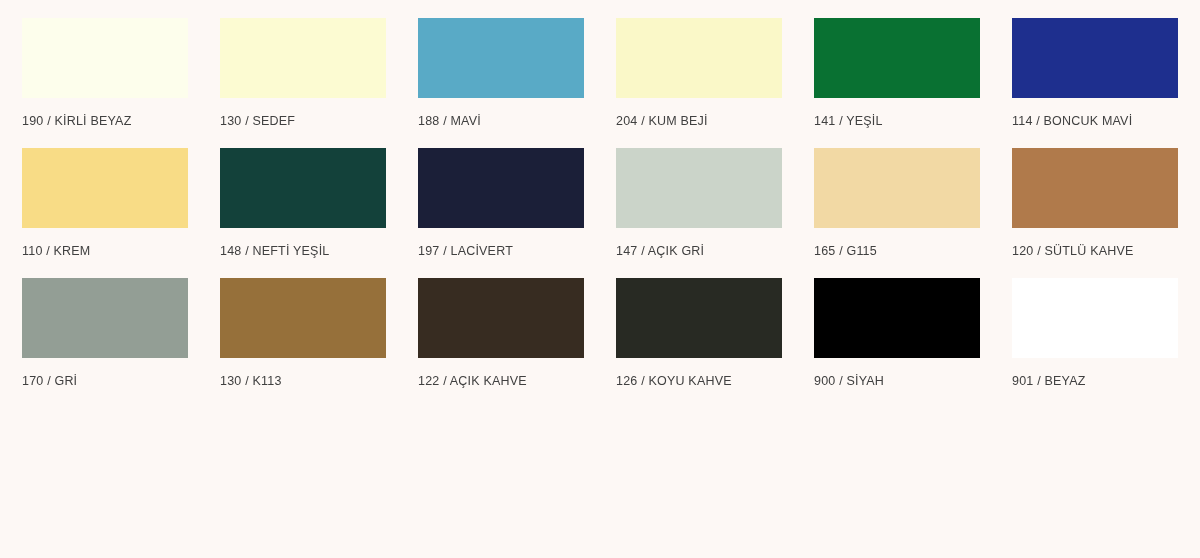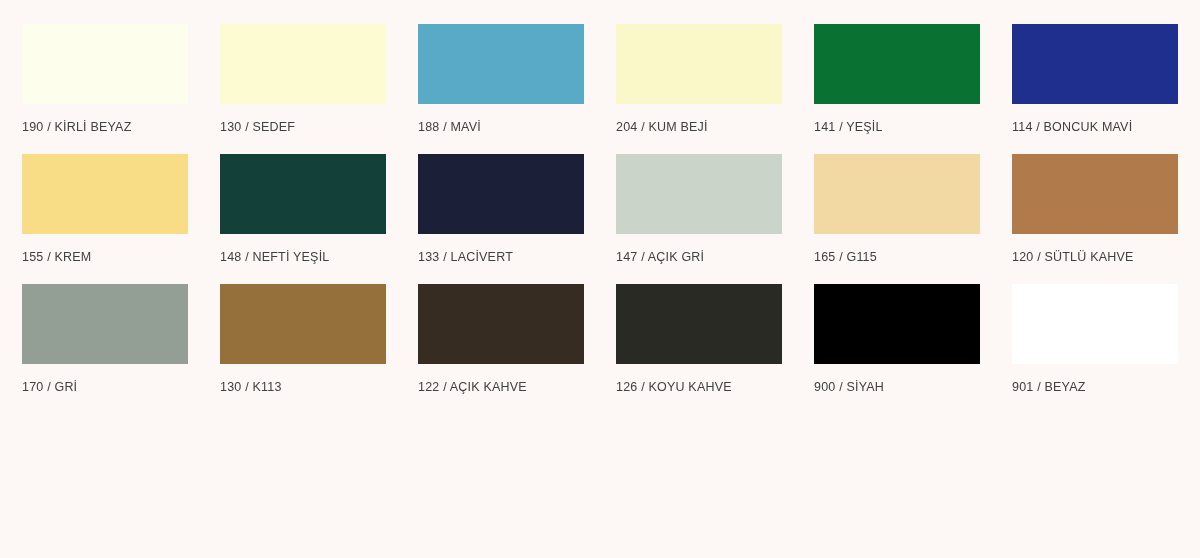--- a/index.html
+++ b/index.html
@@ -9,21 +9,21 @@
   body {
     width: 1200px;
     height: 558px;
     background: #FDF8F5;
     font-family: "Liberation Sans", sans-serif;
     overflow: hidden;
   }
   .palette {
     box-sizing: border-box;
     width: 1200px;
-    padding: 24px 0 0 22px;
+    padding: 18px 0 0 22px;
   }
   .swatch-grid {
     display: grid;
     grid-template-columns: repeat(6, 166px);
     column-gap: 32px;
     row-gap: 0px;
   }
   .swatch-cell {
     width: 166px;
     margin-bottom: 20px;
@@ -67,29 +67,29 @@
       <div class="swatch-cell">
         <span class="swatch-chip" style="background: rgb(9, 113, 50);"></span>
         <div class="swatch-label">141 / YEŞİL</div>
       </div>
       <div class="swatch-cell">
         <span class="swatch-chip" style="background: rgb(30, 47, 142);"></span>
         <div class="swatch-label">114 / BONCUK MAVİ</div>
       </div>
       <div class="swatch-cell">
         <span class="swatch-chip" style="background: rgb(248, 220, 134);"></span>
-        <div class="swatch-label">155 / KREM</div>
+        <div class="swatch-label">110 / KREM</div>
       </div>
       <div class="swatch-cell">
         <span class="swatch-chip" style="background: rgb(19, 65, 58);"></span>
         <div class="swatch-label">148 / NEFTİ YEŞİL</div>
       </div>
       <div class="swatch-cell">
         <span class="swatch-chip" style="background: rgb(27, 31, 56);"></span>
-        <div class="swatch-label">133 / LACİVERT</div>
+        <div class="swatch-label">197 / LACİVERT</div>
       </div>
       <div class="swatch-cell">
         <span class="swatch-chip" style="background: rgb(203, 212, 201);"></span>
         <div class="swatch-label">147 / AÇIK GRİ</div>
       </div>
       <div class="swatch-cell">
         <span class="swatch-chip" style="background: rgb(242, 217, 164);"></span>
         <div class="swatch-label">165 / G115</div>
       </div>
       <div class="swatch-cell">

